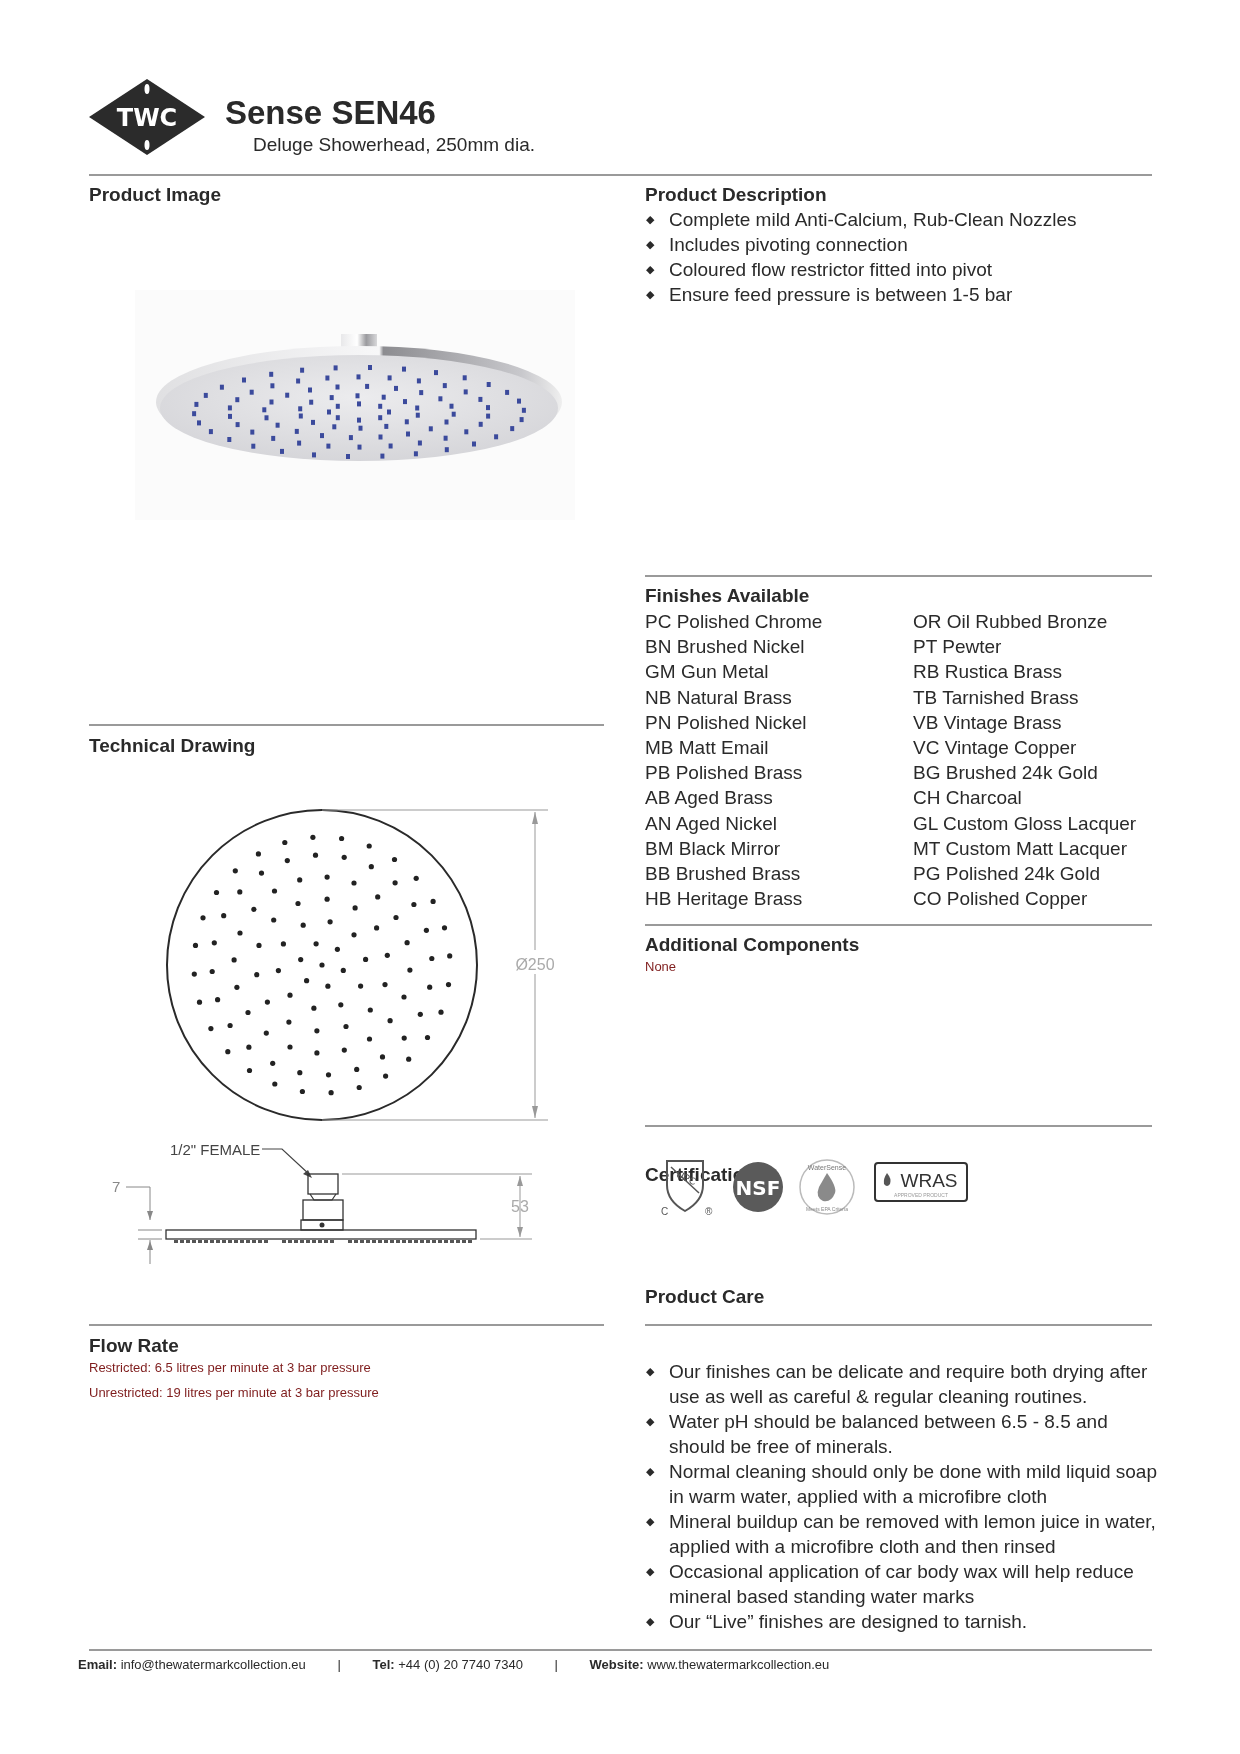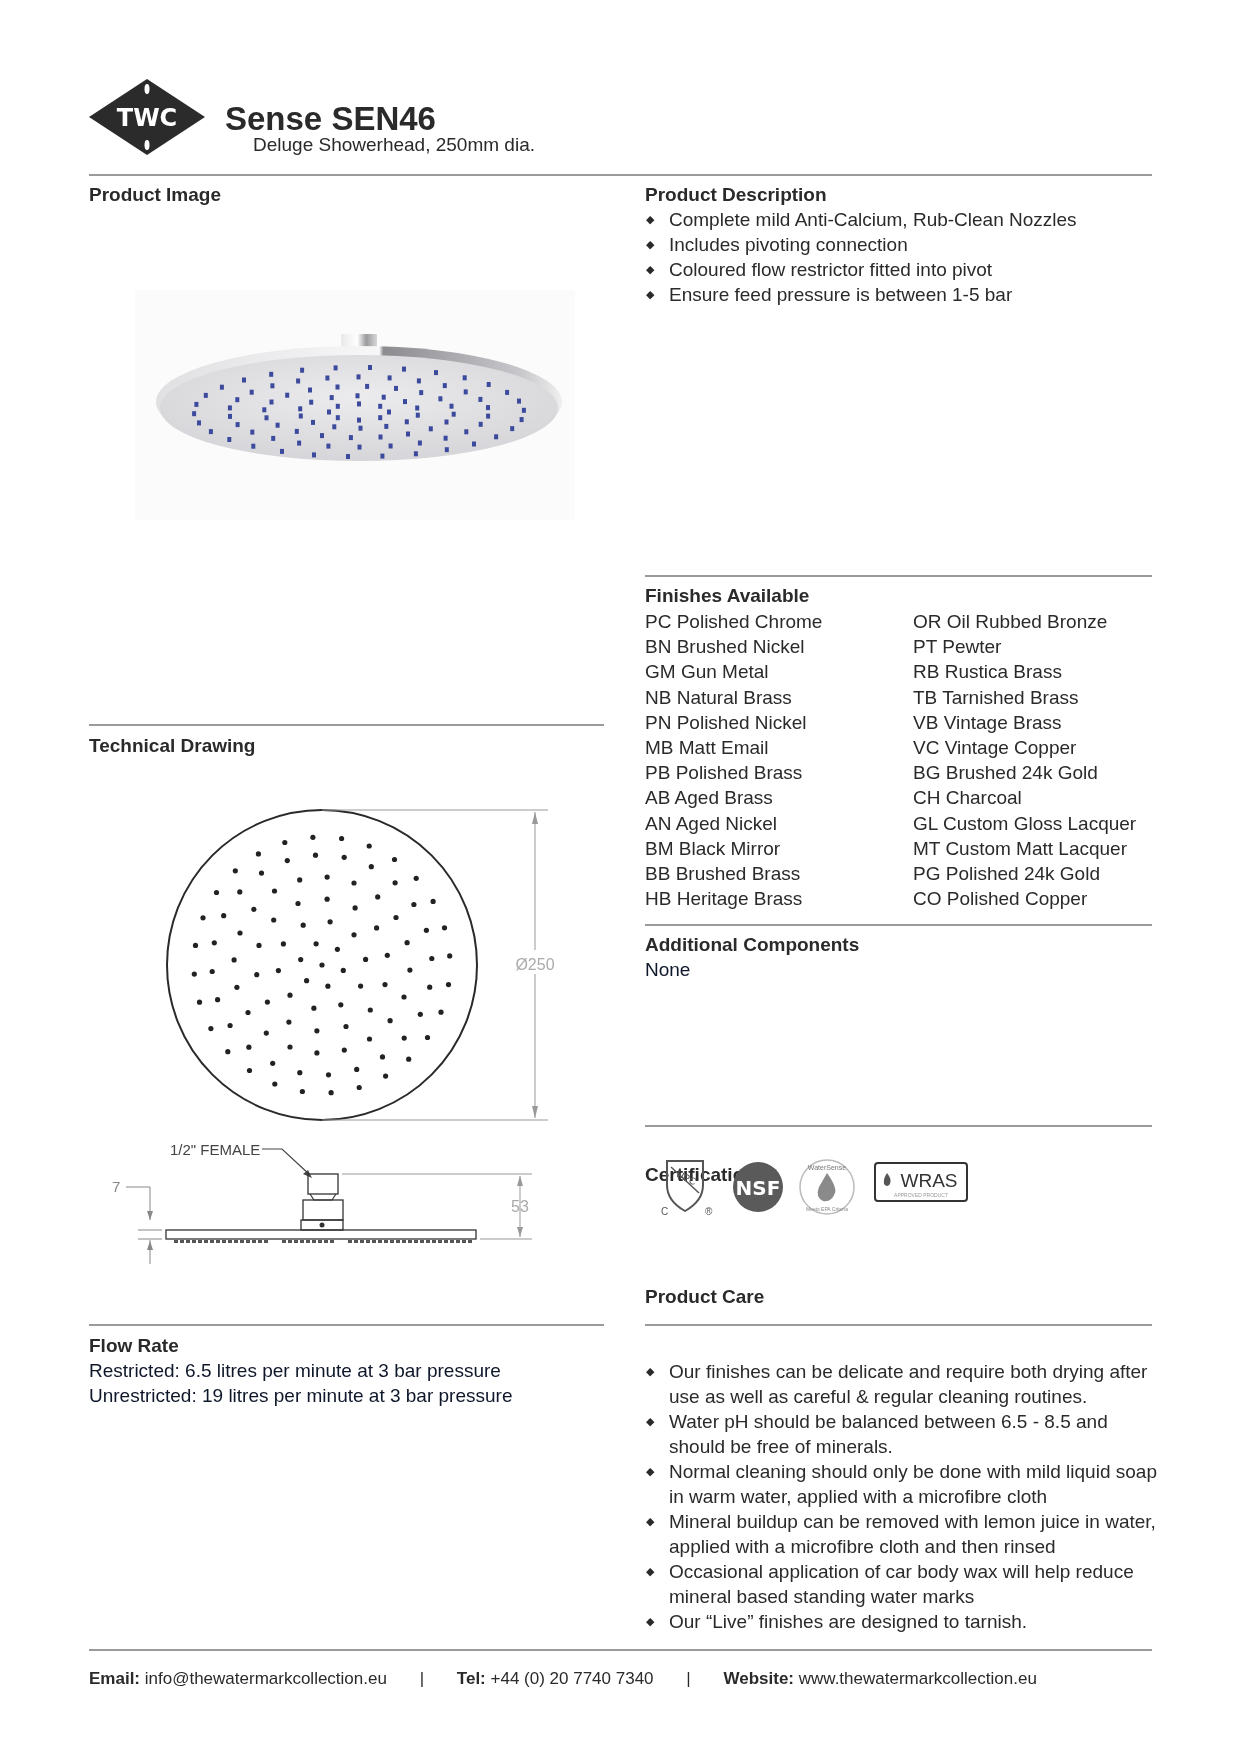--- a/index.html
+++ b/index.html
@@ -1,41 +1,41 @@
 <!DOCTYPE html>
 <html><head>
 <meta charset="utf-8">
 <style>
   html, body { margin:0; padding:0; background:#ffffff; }
   body { width:1240px; height:1754px; position:relative; font-family:"Liberation Sans", sans-serif; color:#2a2a2a; overflow:hidden; }
   .abs { position:absolute; }
   .hr { position:absolute; height:2px; background:#9a9a9a; }
   .h { position:absolute; font-weight:bold; font-size:19px; color:#2a2a2a; }
-  .t { font-size:19px; color:#0f172a; }
+  .t { font-size:13px; color:#7f1d1d; }
   .bul { list-style:none; margin:0; padding:0; }
   .bul li { position:relative; padding-left:24px; font-size:19px; line-height:25px; }
   .bul li::before { content:"\25C6"; position:absolute; left:1px; top:0; font-size:11px; line-height:25px; color:#2a2a2a; }
   .fin { position:absolute; font-size:19px; line-height:25.2px; }
   .fin div b { font-weight:normal; }
-  .footer { position:absolute; left:89px; top:1657px; font-size:17px; white-space:nowrap;margin-top:12px; }
+  .footer { position:absolute; left:78px; top:1657px; font-size:13px; white-space:nowrap; }
   .footer b { font-weight:bold; }
   .sep { display:inline-block; margin:0 28px; }
 </style>
 </head>
 <body>
 
 <div class="abs" style="left:88px;top:78px;width:118px;height:78px;">
   <svg width="118" height="78" viewBox="0 0 118 78">
     <polygon points="59,1 117,39 59,77 1,39" fill="#2b2b2b"></polygon>
     <ellipse cx="59" cy="11" rx="2.5" ry="5" fill="#fff"></ellipse>
     <ellipse cx="59" cy="67" rx="2.5" ry="5" fill="#fff"></ellipse>
     <text x="59" y="48" text-anchor="middle" fill="#fff" font-family="DejaVu Sans, sans-serif" font-weight="bold" font-size="24">TWC</text>
   </svg>
 </div>
-<div class="abs" style="left:225px;top:94px;font-size:33px;font-weight:bold;color:#2a2a2a;margin-top:6px;">Sense SEN46</div>
+<div class="abs" style="left:225px;top:94px;font-size:33px;font-weight:bold;color:#2a2a2a;">Sense SEN46</div>
 <div class="abs" style="left:225px;top:134px;font-size:19px;margin-left:28px;">Deluge Showerhead, 250mm dia.</div>
 <div class="hr" style="left:89px;top:174px;width:1063px;"></div>
 
 <div class="h" style="left:89px;top:184px;">Product Image</div>
 <div class="abs" style="left:135px;top:290px;width:440px;height:230px;background:#fbfbfb;">
   <svg width="440" height="230" viewBox="0 0 440 230" id="product-svg">
     <defs>
       <linearGradient id="pivot" x1="0" x2="1">
         <stop offset="0" stop-color="#e8e8ea"></stop>
           <stop offset="0.45" stop-color="#ffffff"></stop>

